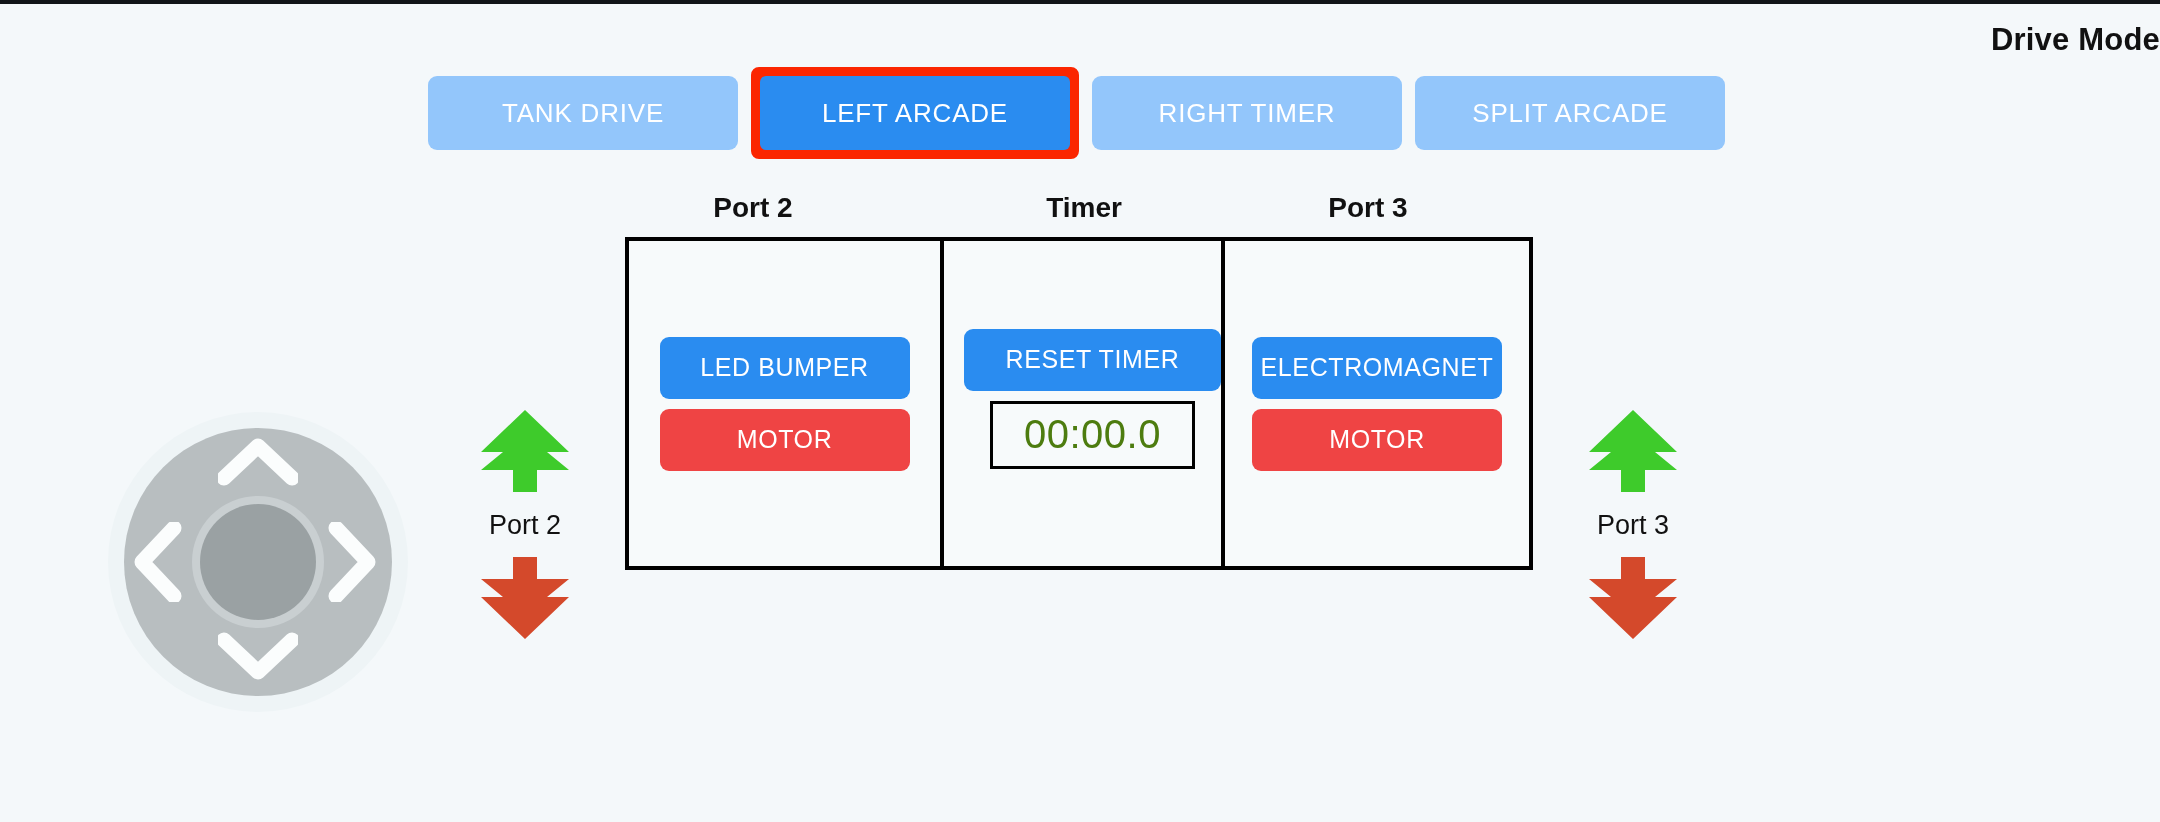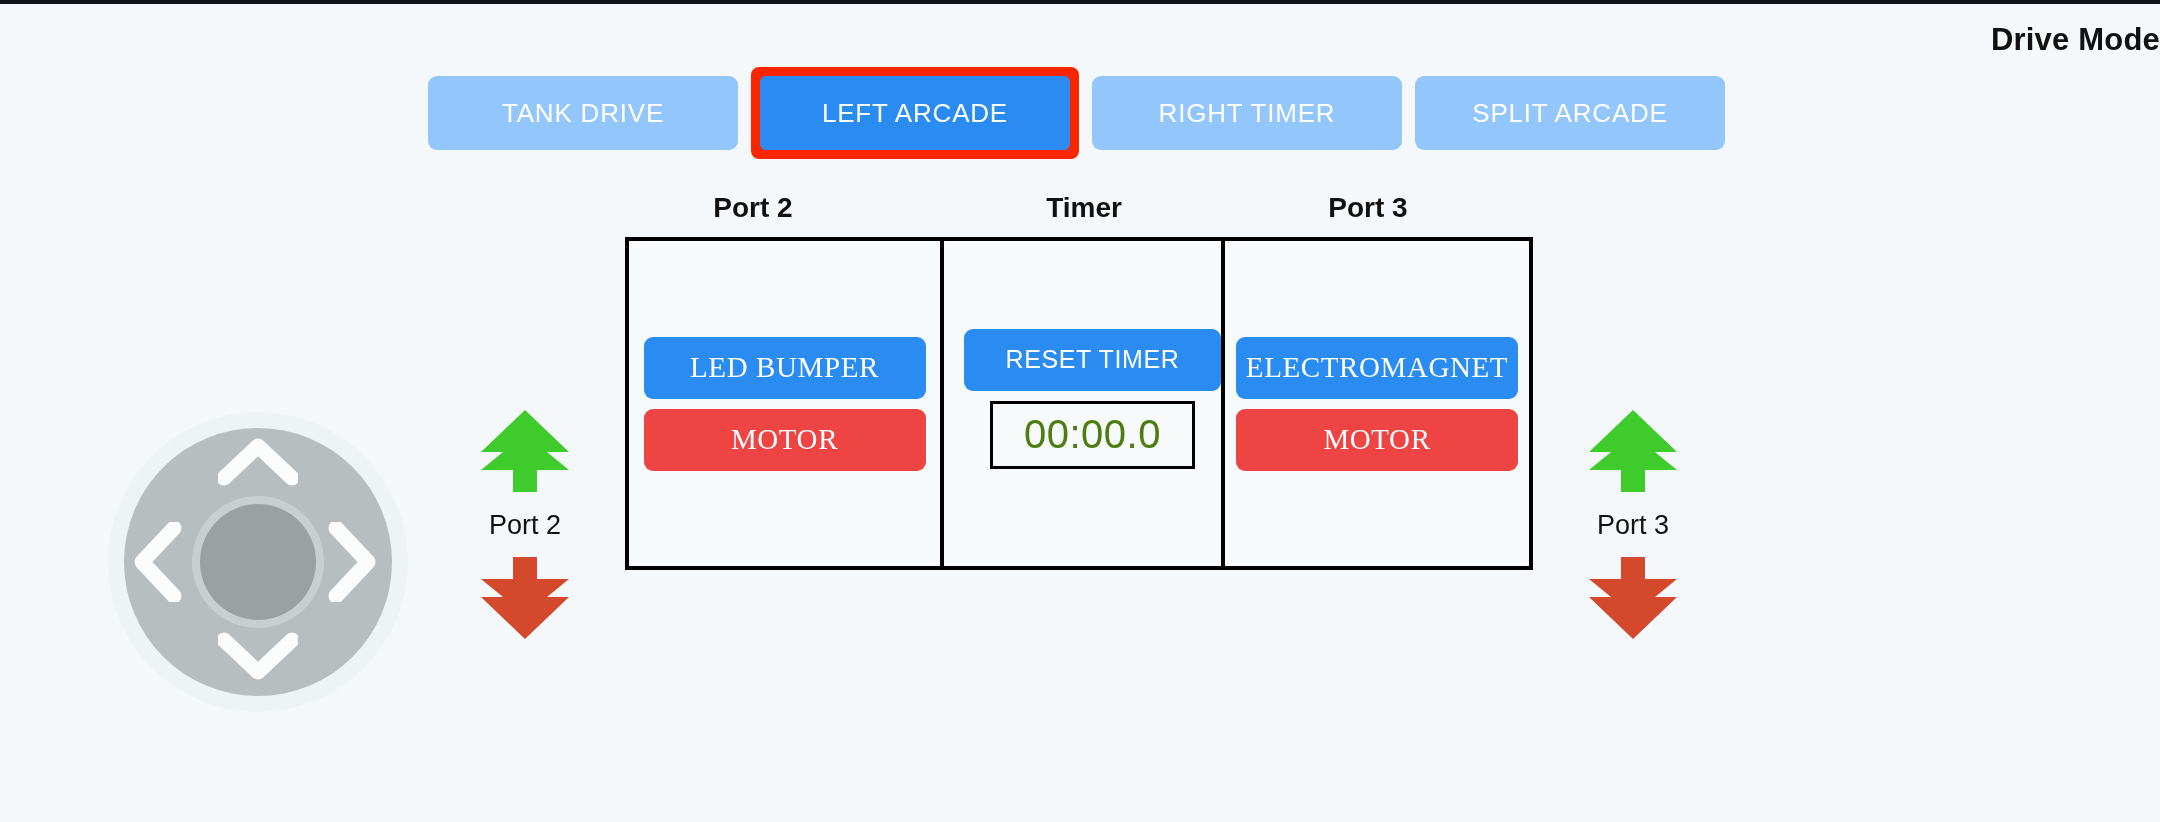--- a/index.html
+++ b/index.html
@@ -122,28 +122,28 @@
     margin-top: -4px;
     margin-bottom: -4px;
     height: calc(100% + 8px);
     justify-content: center;
     padding-left: 20px;
   }
   .col-port3 { flex: 1; }
 
   
   .act-btn {
-    width: 282px;
+    width: 250px;
     height: 62px;
     border: none;
     border-radius: 9px;
     background: #2a8cf0;
     color: #ffffff;
-    font-family: Liberation Serif, serif;
-    font-size: 29px;
+    font-family: Liberation Sans, sans-serif;
+    font-size: 25px;
     letter-spacing: 0.6px;
     display: flex;
     align-items: center;
     justify-content: center;
     cursor: pointer;
     padding: 0;
   }
   .act-btn.secondary { background: #ef4444; }
   .act-btn + .act-btn { margin-top: 10px; }
 

